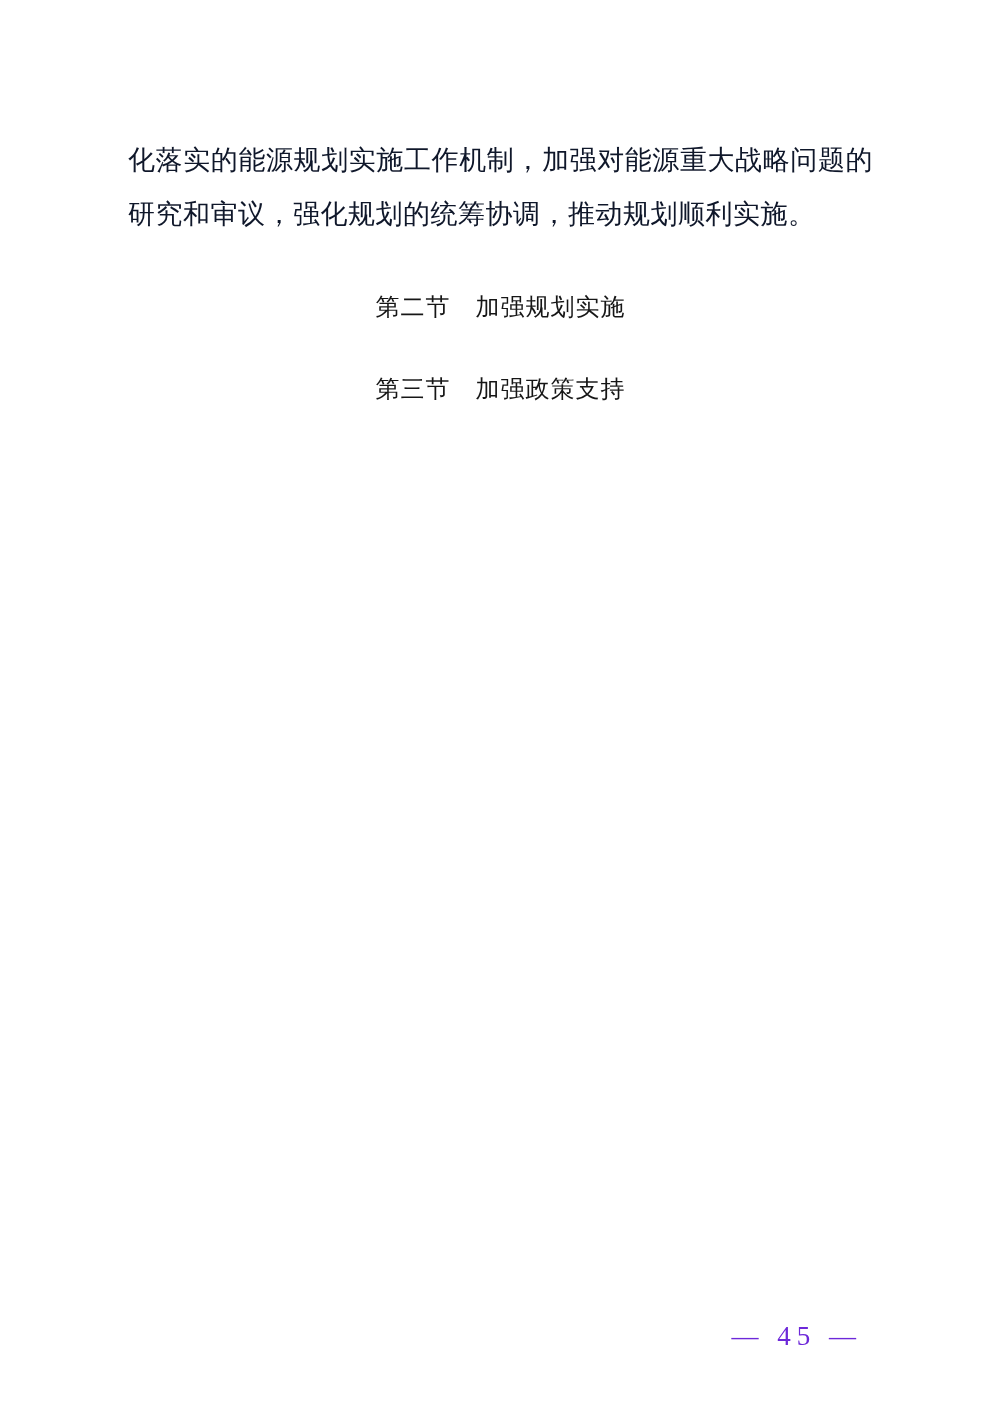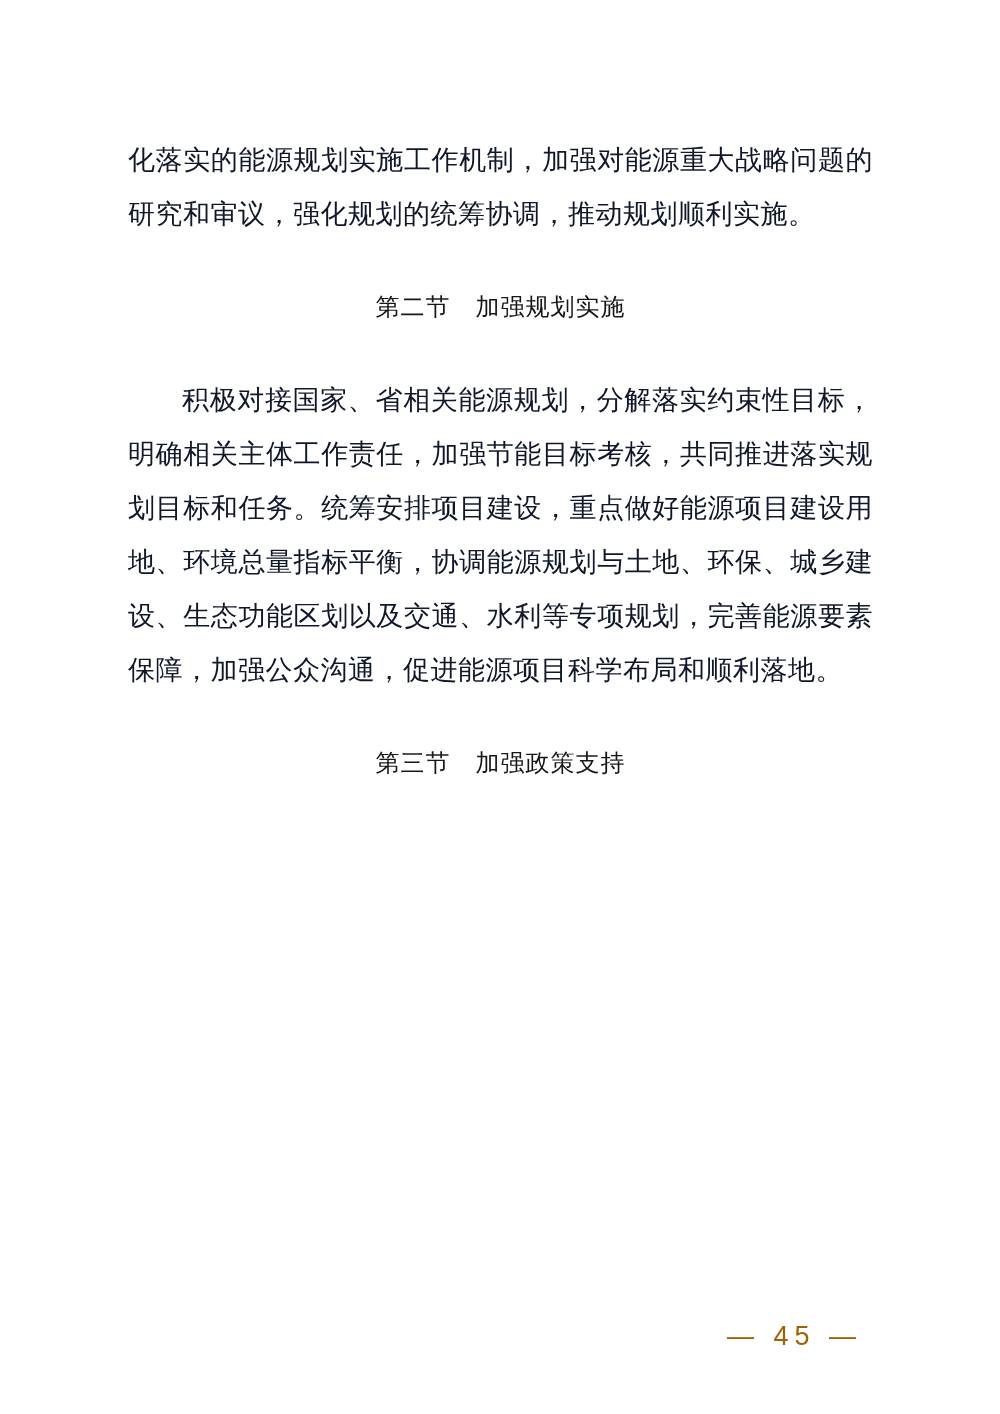--- a/index.html
+++ b/index.html
@@ -38,37 +38,36 @@
     font-weight: 400;
     text-align: center;
     letter-spacing: 1px;
     color: #161616;
   }
   .footer {
     position: absolute;
     right: 138px;
     bottom: 62px;
     font-size: 27px;
-    font-family: Liberation Sans, sans-serif;
+    font-family: Liberation Serif, serif;
     letter-spacing: 6px;
-    color: #a16207;
+    color: #6d28d9;
     white-space: nowrap;
   }
 </style>
 </head>
 <body>
 
 <div class="page">
   <div class="content">
 
     <p class="para">化落实的能源规划实施工作机制，加强对能源重大战略问题的研究和审议，强化规划的统筹协调，推动规划顺利实施。</p>
 
     <h2 class="section-heading">第二节　加强规划实施</h2>
 
-    <p class="para indent">积极对接国家、省相关能源规划，分解落实约束性目标，明确相关主体工作责任，加强节能目标考核，共同推进落实规划目标和任务。统筹安排项目建设，重点做好能源项目建设用地、环境总量指标平衡，协调能源规划与土地、环保、城乡建设、生态功能区划以及交通、水利等专项规划，完善能源要素保障，加强公众沟通，促进能源项目科学布局和顺利落地。</p>
 
     <h2 class="section-heading">第三节　加强政策支持</h2>
 
 
 
   </div>
 
   <div class="footer">— 45 —</div>
 </div>
 

